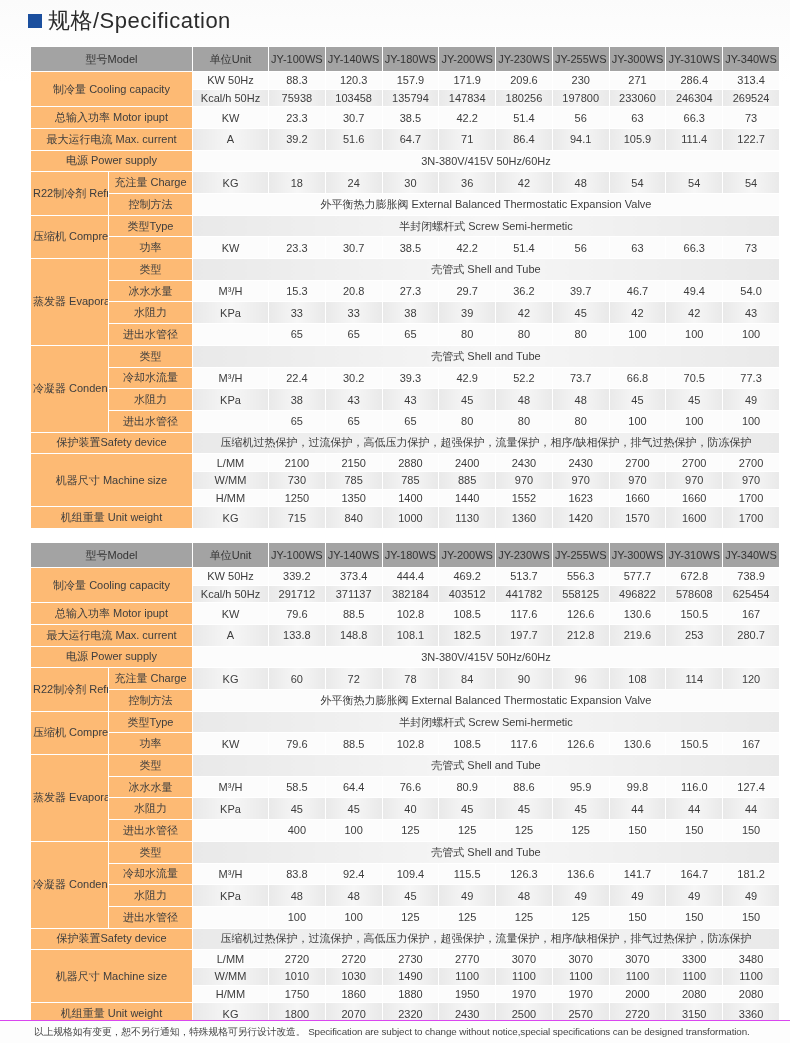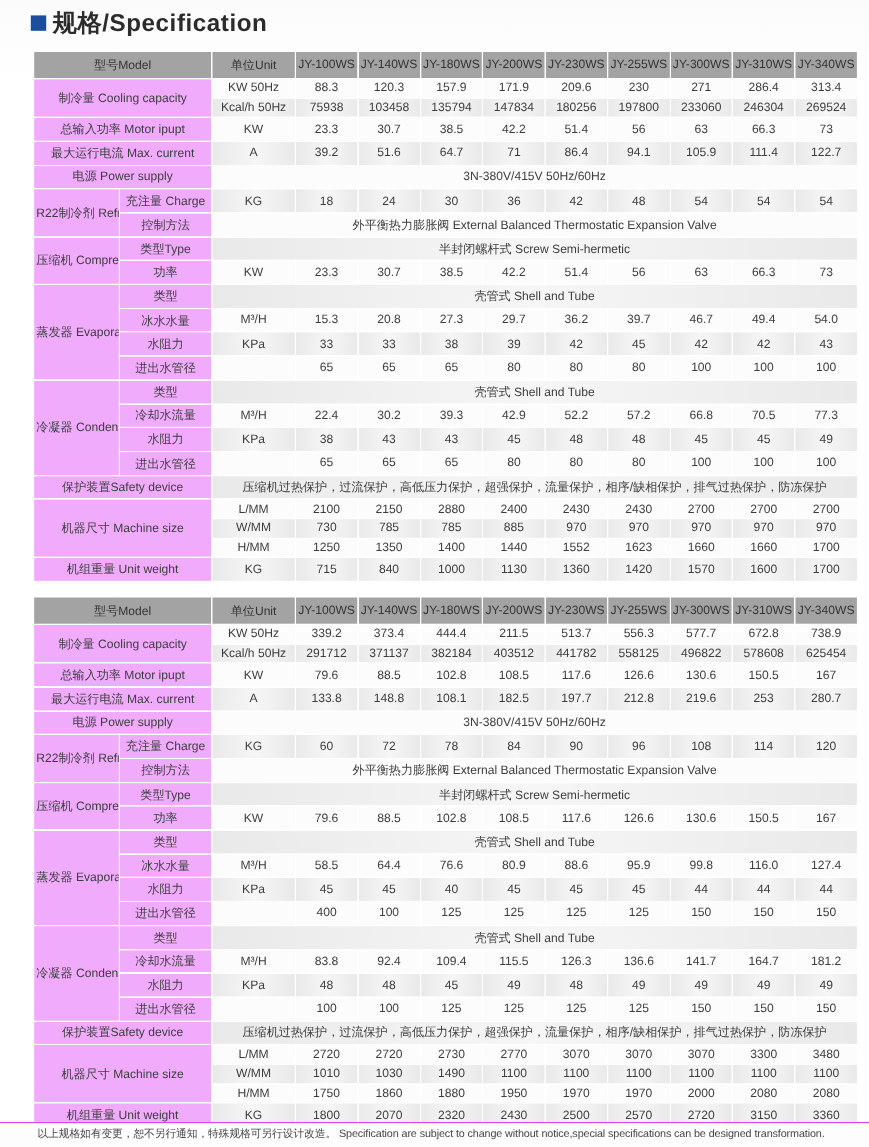--- a/index.html
+++ b/index.html
@@ -4,39 +4,39 @@
 <style>
   html,body{margin:0;padding:0;}
   body{
     width:790px;height:1043px;position:relative;overflow:hidden;
     background:linear-gradient(180deg,#fbfbfb 0%,#ffffff 8%,#ffffff 100%);
     font-family:"Liberation Sans",sans-serif;
     -webkit-font-smoothing:antialiased;
   }
   .title-wrap{
     position:absolute;left:28px;top:6px;display:flex;align-items:center;
-    color:#2b2b2b;font-size:22px;font-weight:700;letter-spacing:0.5px;
+    color:#2b2b2b;font-size:22px;font-weight:400;letter-spacing:0.5px;
   }
   .title-bullet{
     width:14px;height:14px;background:#1b4f9e;display:inline-block;margin-right:6px;flex:0 0 auto;
   }
   .tbl-wrap{position:absolute;left:30px;width:750px;}
   .tbl-wrap.t1{top:46px;}
   .tbl-wrap.t2{top:542px;}
   table.spec{
     width:750px;height:483px;border-collapse:collapse;table-layout:fixed;
   }
   table.spec td,table.spec th{
     border:1px solid #ffffff;
     font-size:11px;font-weight:normal;color:#3d3d3d;
     text-align:center;vertical-align:middle;
     padding:0 2px;overflow:hidden;white-space:nowrap;
   }
   table.spec th{height:24px;background:#a3a3a3;color:#333;}
-  td.grp,td.sub{background:#f0abfc;color:#3a3a3a;}
+  td.grp,td.sub{background:#fdba74;color:#3a3a3a;}
   td.unit,td.val,td.full{background:#fcfcfc;}
   tr.shade td.unit,tr.shade td.val,tr.shade td.full{
     background:linear-gradient(90deg,#e9e9e9 0%,#f6f6f6 50%,#e9e9e9 100%);
   }
   td.full{text-align:center;}
   .footer{
     position:absolute;left:0;top:1020px;width:790px;height:38px;
     border-top:1px solid #d946ef;box-sizing:border-box;
     font-size:9.8px;letter-spacing:-0.1px;color:#454545;
     line-height:21px;padding-left:34px;white-space:nowrap;overflow:hidden;
@@ -224,21 +224,21 @@
           <td class="full" colspan="10">壳管式 Shell and Tube</td>
         </tr>
         <tr>
           <td class="sub">冷却水流量</td>
           <td class="unit">M³/H</td>
           <td class="val">22.4</td>
           <td class="val">30.2</td>
           <td class="val">39.3</td>
           <td class="val">42.9</td>
           <td class="val">52.2</td>
-          <td class="val">57.2</td>
+          <td class="val">73.7</td>
           <td class="val">66.8</td>
           <td class="val">70.5</td>
           <td class="val">77.3</td>
         </tr>
         <tr class="shade">
           <td class="sub">水阻力</td>
           <td class="unit">KPa</td>
           <td class="val">38</td>
           <td class="val">43</td>
           <td class="val">43</td>
@@ -350,21 +350,21 @@
           <th>JY-340WS</th>
         </tr>
       </thead>
       <tbody>
         <tr>
           <td class="grp" rowspan="2" colspan="2">制冷量 Cooling capacity</td>
           <td class="unit">KW 50Hz</td>
           <td class="val">339.2</td>
           <td class="val">373.4</td>
           <td class="val">444.4</td>
-          <td class="val">211.5</td>
+          <td class="val">469.2</td>
           <td class="val">513.7</td>
           <td class="val">556.3</td>
           <td class="val">577.7</td>
           <td class="val">672.8</td>
           <td class="val">738.9</td>
         </tr>
         <tr class="shade">
           <td class="unit">Kcal/h 50Hz</td>
           <td class="val">291712</td>
           <td class="val">371137</td>

